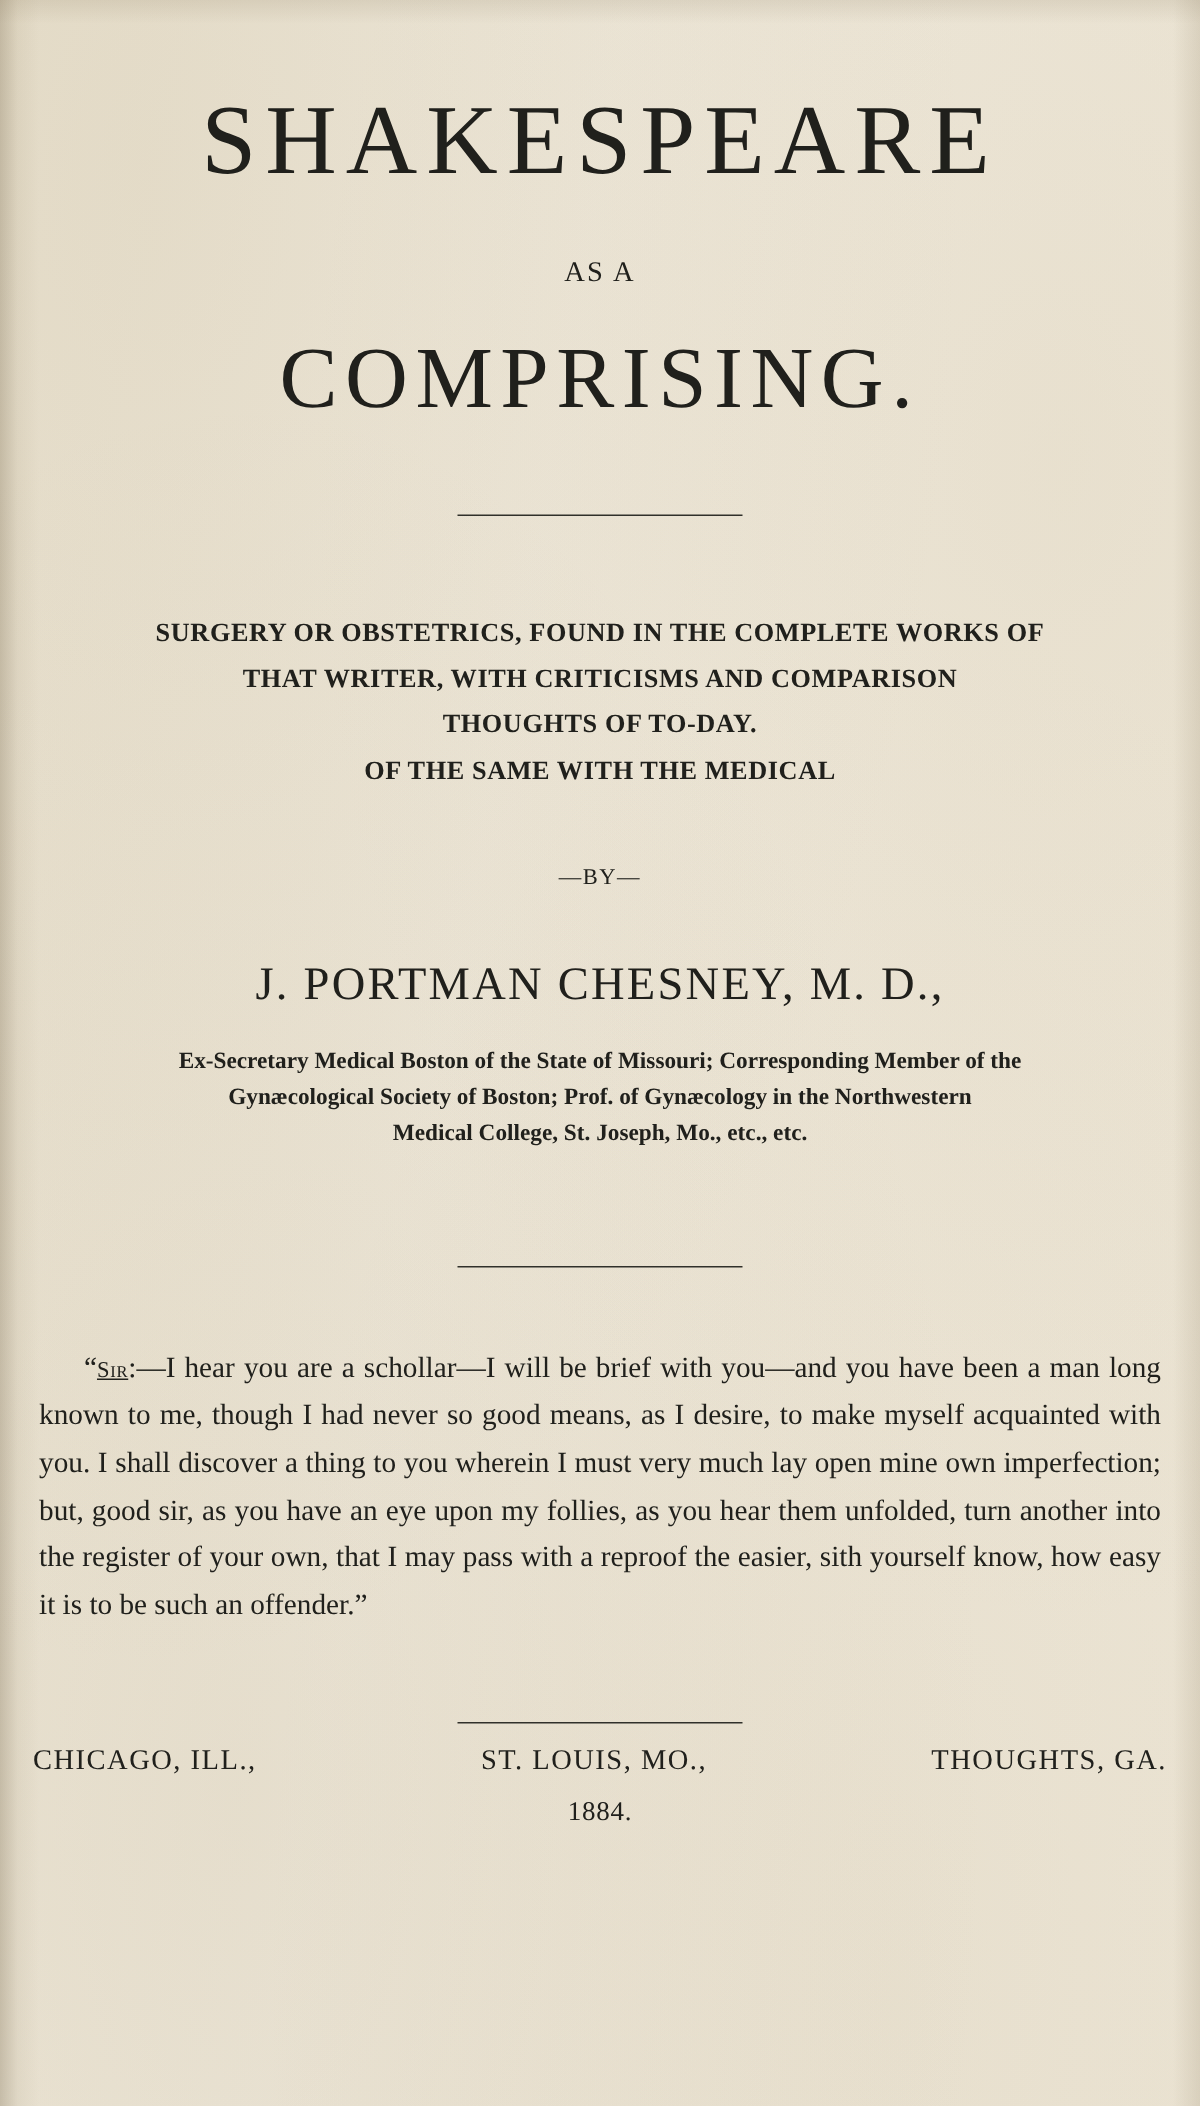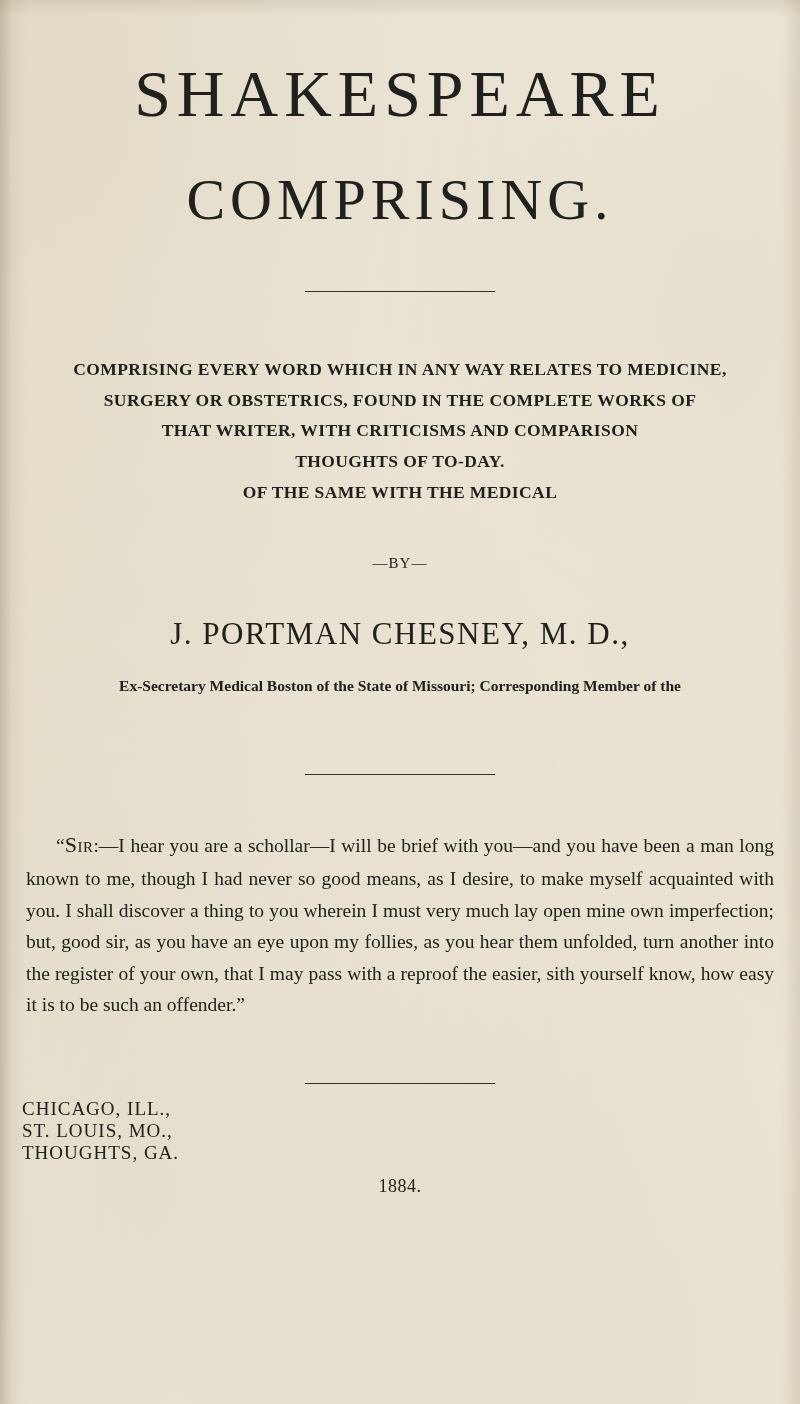--- a/index.html
+++ b/index.html
@@ -133,78 +133,80 @@
   .quote {
     margin: 52px 8px 0 8px;
     font-size: 19.5px;
     line-height: 1.62;
     text-align: justify;
     text-justify: inter-word;
     text-indent: 30px;
   }
   .quote .sir {
     font-variant: small-caps;
-    font-size: 22px;
+    font-size: 15px;
     letter-spacing: 0.5px;
+    text-decoration: underline;
   }
 
   .publisher {
     margin-top: 60px;
     text-align: center;
     font-size: 26px;
     letter-spacing: 1px;
   }
   .cities {
     margin-top: 14px;
     display: flex;
     justify-content: space-between;
     align-items: baseline;
     font-size: 19px;
     letter-spacing: 1px;
     padding: 0 4px;
-    flex-direction: column;
   }
   .year {
     margin-top: 12px;
     text-align: center;
     font-size: 18px;
     letter-spacing: 0.5px;
   }
 </style>
 </head>
 <body>
 
 <div class="paper-texture"></div>
 <div class="left-edge"></div>
 <div class="right-edge"></div>
 <div class="top-edge"></div>
 
 <div class="page">
 
   <h1 class="title-main">SHAKESPEARE</h1>
 
+  <div class="title-as-a">AS A</div>
 
   <h2 class="title-sub">COMPRISING.</h2>
 
   <div class="rule rule-1"></div>
 
   <div class="subtitle">
-    <div>COMPRISING EVERY WORD WHICH IN ANY WAY RELATES TO MEDICINE,</div>
     <div>SURGERY OR OBSTETRICS, FOUND IN THE COMPLETE WORKS OF</div>
     <div>THAT WRITER, WITH CRITICISMS AND COMPARISON</div>
     <div>THOUGHTS OF TO-DAY.</div>
     <div>OF THE SAME WITH THE MEDICAL</div>
   </div>
 
   <div class="by-line">—BY—</div>
 
   <div class="author">J. PORTMAN CHESNEY, M. D.,</div>
 
   <div class="credentials">
     <div>Ex-Secretary Medical Boston of the State of Missouri; Corresponding Member of the</div>
+    <div>Gynæcological Society of Boston; Prof. of Gynæcology in the Northwestern</div>
+    <div>Medical College, St. Joseph, Mo., etc., etc.</div>
   </div>
 
   <div class="rule rule-2"></div>
 
   <p class="quote"><span>“</span><span class="sir">Sir</span><span>:—I hear you are a schollar—I will be brief with you—and you have been a man long known to me, though I had never so good means, as I desire, to make myself acquainted with you.  I shall discover a thing to you wherein I must very much lay open mine own imperfection; but, good sir, as you have an eye upon my follies, as you hear them unfolded, turn another into the register of your own, that I may pass with a reproof the easier, sith yourself know, how easy it is to be such an offender.”</span></p>
 
   <div class="rule rule-3"></div>
 
 
   <div class="cities">

